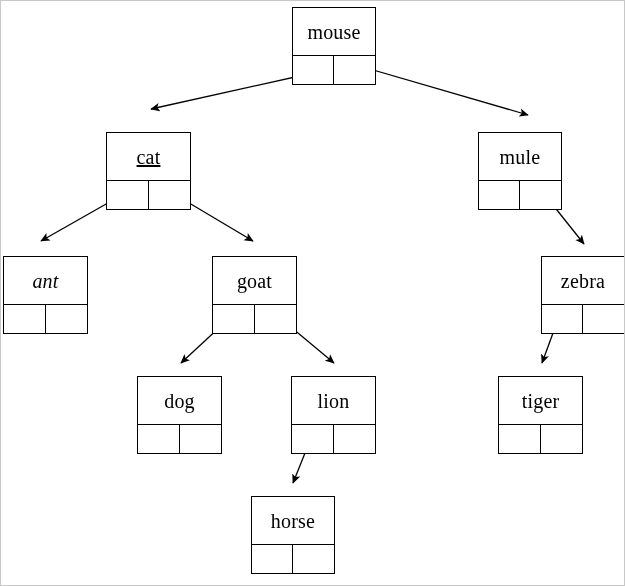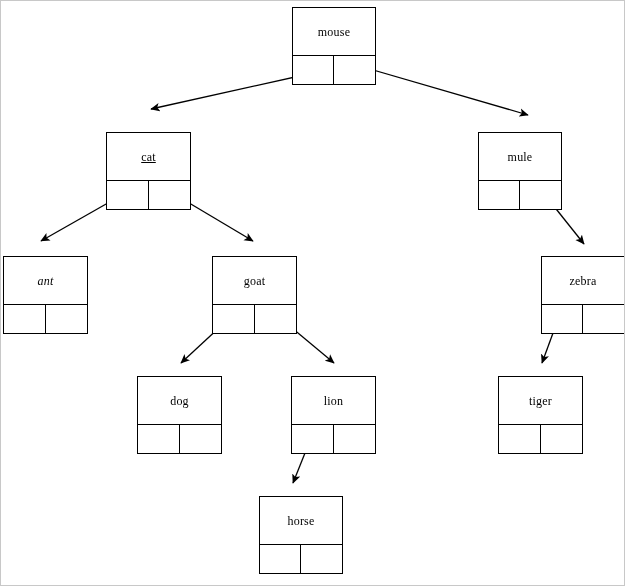--- a/index.html
+++ b/index.html
@@ -32,21 +32,21 @@
     border: 1.6px solid #000000;
     background: #ffffff;
   }
   .node-label {
     height: 48px;
     box-sizing: border-box;
     border-bottom: 1.6px solid #000000;
     display: flex;
     align-items: center;
     justify-content: center;
-    font-size: 12px;
+    font-size: 20px;
     line-height: 1;
     color: #000000;
     letter-spacing: 0.2px;
     white-space: nowrap;
   }
   .node-pointers {
     height: 29px;
     box-sizing: border-box;
     display: flex;
   }
@@ -140,21 +140,21 @@
           <div class="ptr-cell right"></div>
         </div>
       </div>
       <div class="node" style="left: 497px; top: 375px; width: 85px; height: 78px;">
         <div class="node-label">tiger</div>
         <div class="node-pointers">
           <div class="ptr-cell left"></div>
           <div class="ptr-cell right"></div>
         </div>
       </div>
-      <div class="node" style="left: 250px; top: 495px; width: 84px; height: 78px; margin-left: 8px;">
+      <div class="node" style="left: 250px; top: 495px; width: 84px; height: 78px;">
         <div class="node-label">horse</div>
         <div class="node-pointers">
           <div class="ptr-cell left"></div>
           <div class="ptr-cell right"></div>
         </div>
       </div>
     </div>
 
 </div>
 

